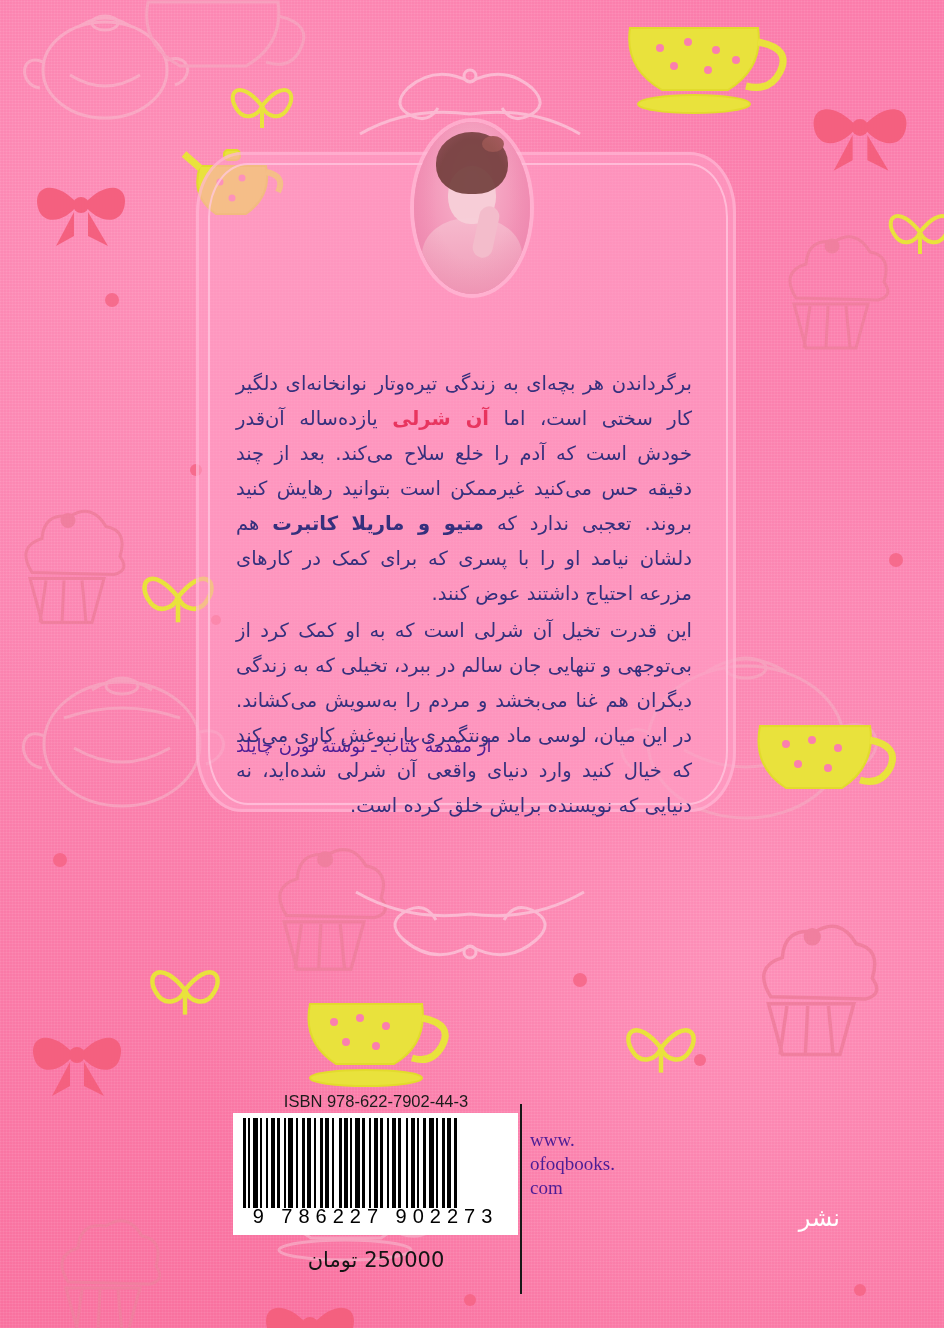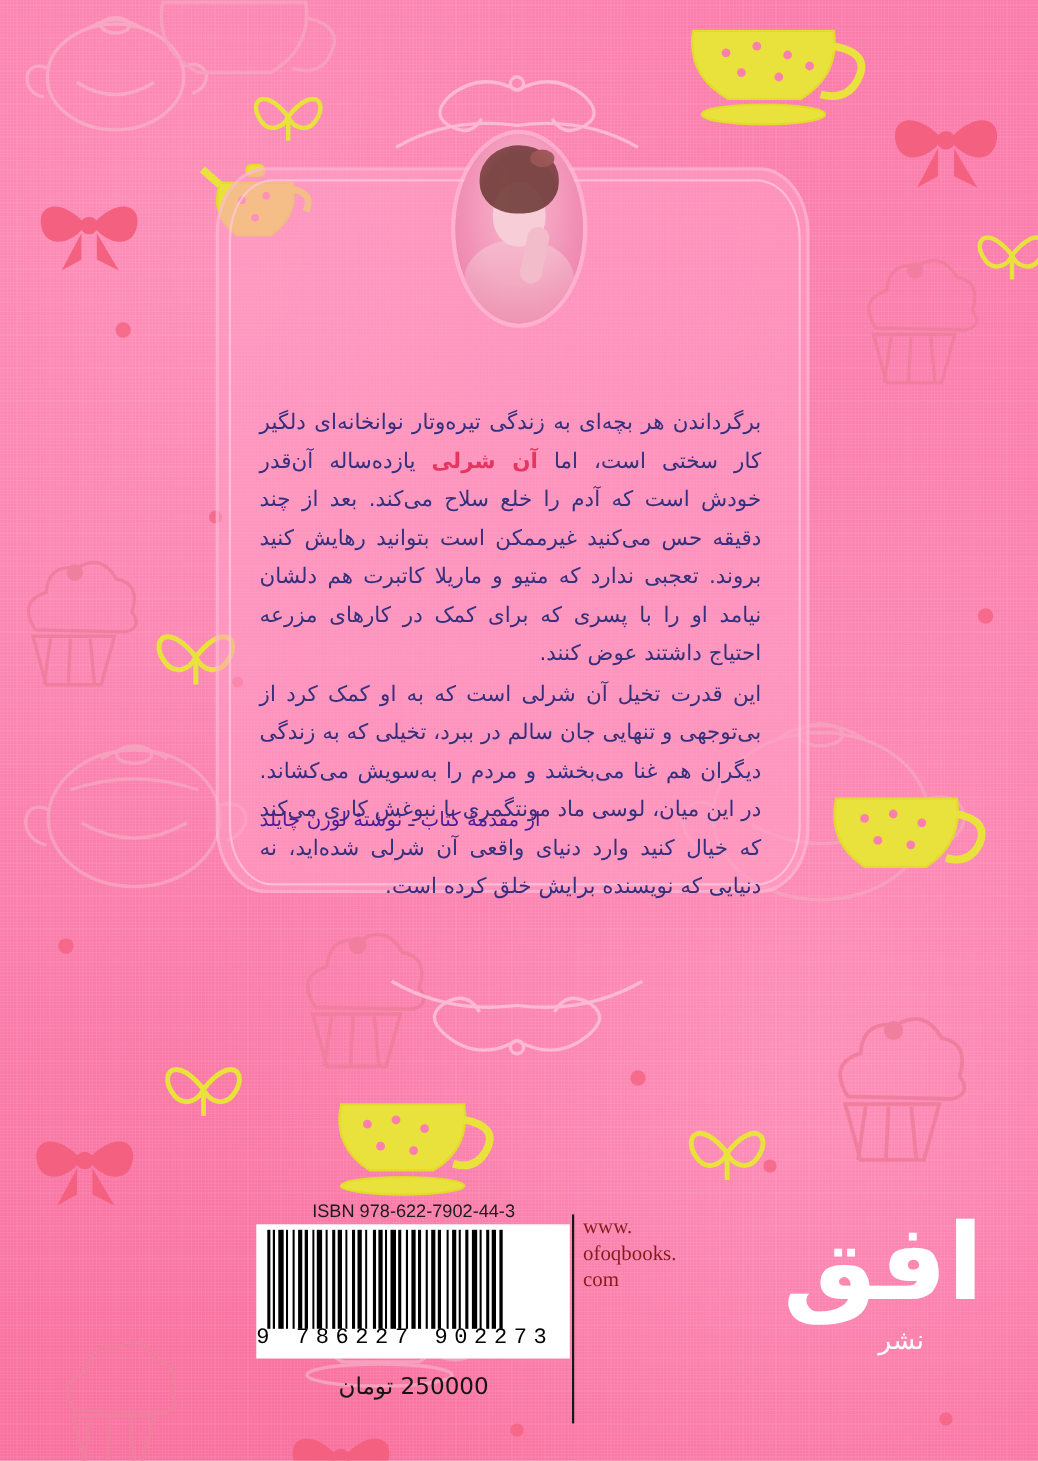--- a/index.html
+++ b/index.html
@@ -133,21 +133,21 @@
     width: 456px;
     direction: rtl;
     text-align: justify;
     color: #35307d;
     font-size: 19.5px;
     line-height: 35px;
     font-family: "DejaVu Sans", "Liberation Sans", sans-serif;
   }
   .blurb p { margin: 0 0 2px 0; }
   .blurb .hl { color: #e8355f; font-weight: bold; }
-  .blurb .bold { font-weight: normal; }
+  .blurb .bold { font-weight: bold; }
   .credit {
     position: absolute;
     left: 236px;
     top: 735px;
     width: 456px;
     direction: rtl;
     text-align: left;
     color: #4c1d95;
     font-size: 18px;
     font-family: "DejaVu Sans", "Liberation Sans", sans-serif;
@@ -182,24 +182,25 @@
     display: flex;
     align-items: stretch;
     gap: 0;
   }
   .barcode-bars i { display: block; background: #000; }
   .barcode-digits {
     position: absolute;
     left: 233px;
     top: 1205px;
     width: 285px;
+    text-align: center;
     font-size: 20px;
     letter-spacing: 6px;
     color: #000;
-    font-family: Liberation Mono, monospace;
+    font-family: Liberation Sans, sans-serif;
   }
   .price {
     position: absolute;
     left: 236px;
     top: 1248px;
     width: 280px;
     text-align: center;
     direction: rtl;
     font-size: 21px;
     color: #141414;
@@ -209,24 +210,24 @@
     position: absolute;
     left: 520px;
     top: 1104px;
     width: 2px;
     height: 190px;
     background: #171717;
   }
   .website {
     position: absolute;
     left: 530px;
-    top: 1104px;
+    top: 1128px;
     width: 120px;
     font-size: 19px;
-    color: #7f1d1d;
+    color: #4c1d95;
     line-height: 24px;
     font-family: "Liberation Serif", serif;
   }
   .logo {
     position: absolute;
     left: 648px;
     top: 1098px;
     width: 250px;
     height: 140px;
     color: #ffffff;
@@ -613,17 +614,16 @@
 
   <div class="divider"></div>
 
   <div class="website">
     <div>www.</div>
     <div>ofoqbooks.</div>
     <div>com</div>
   </div>
 
   <div class="logo">
-    <div class="afaq">افق</div>
     <div class="nashr">نشر</div>
   </div>
 
 </div>
 
 </body></html>

